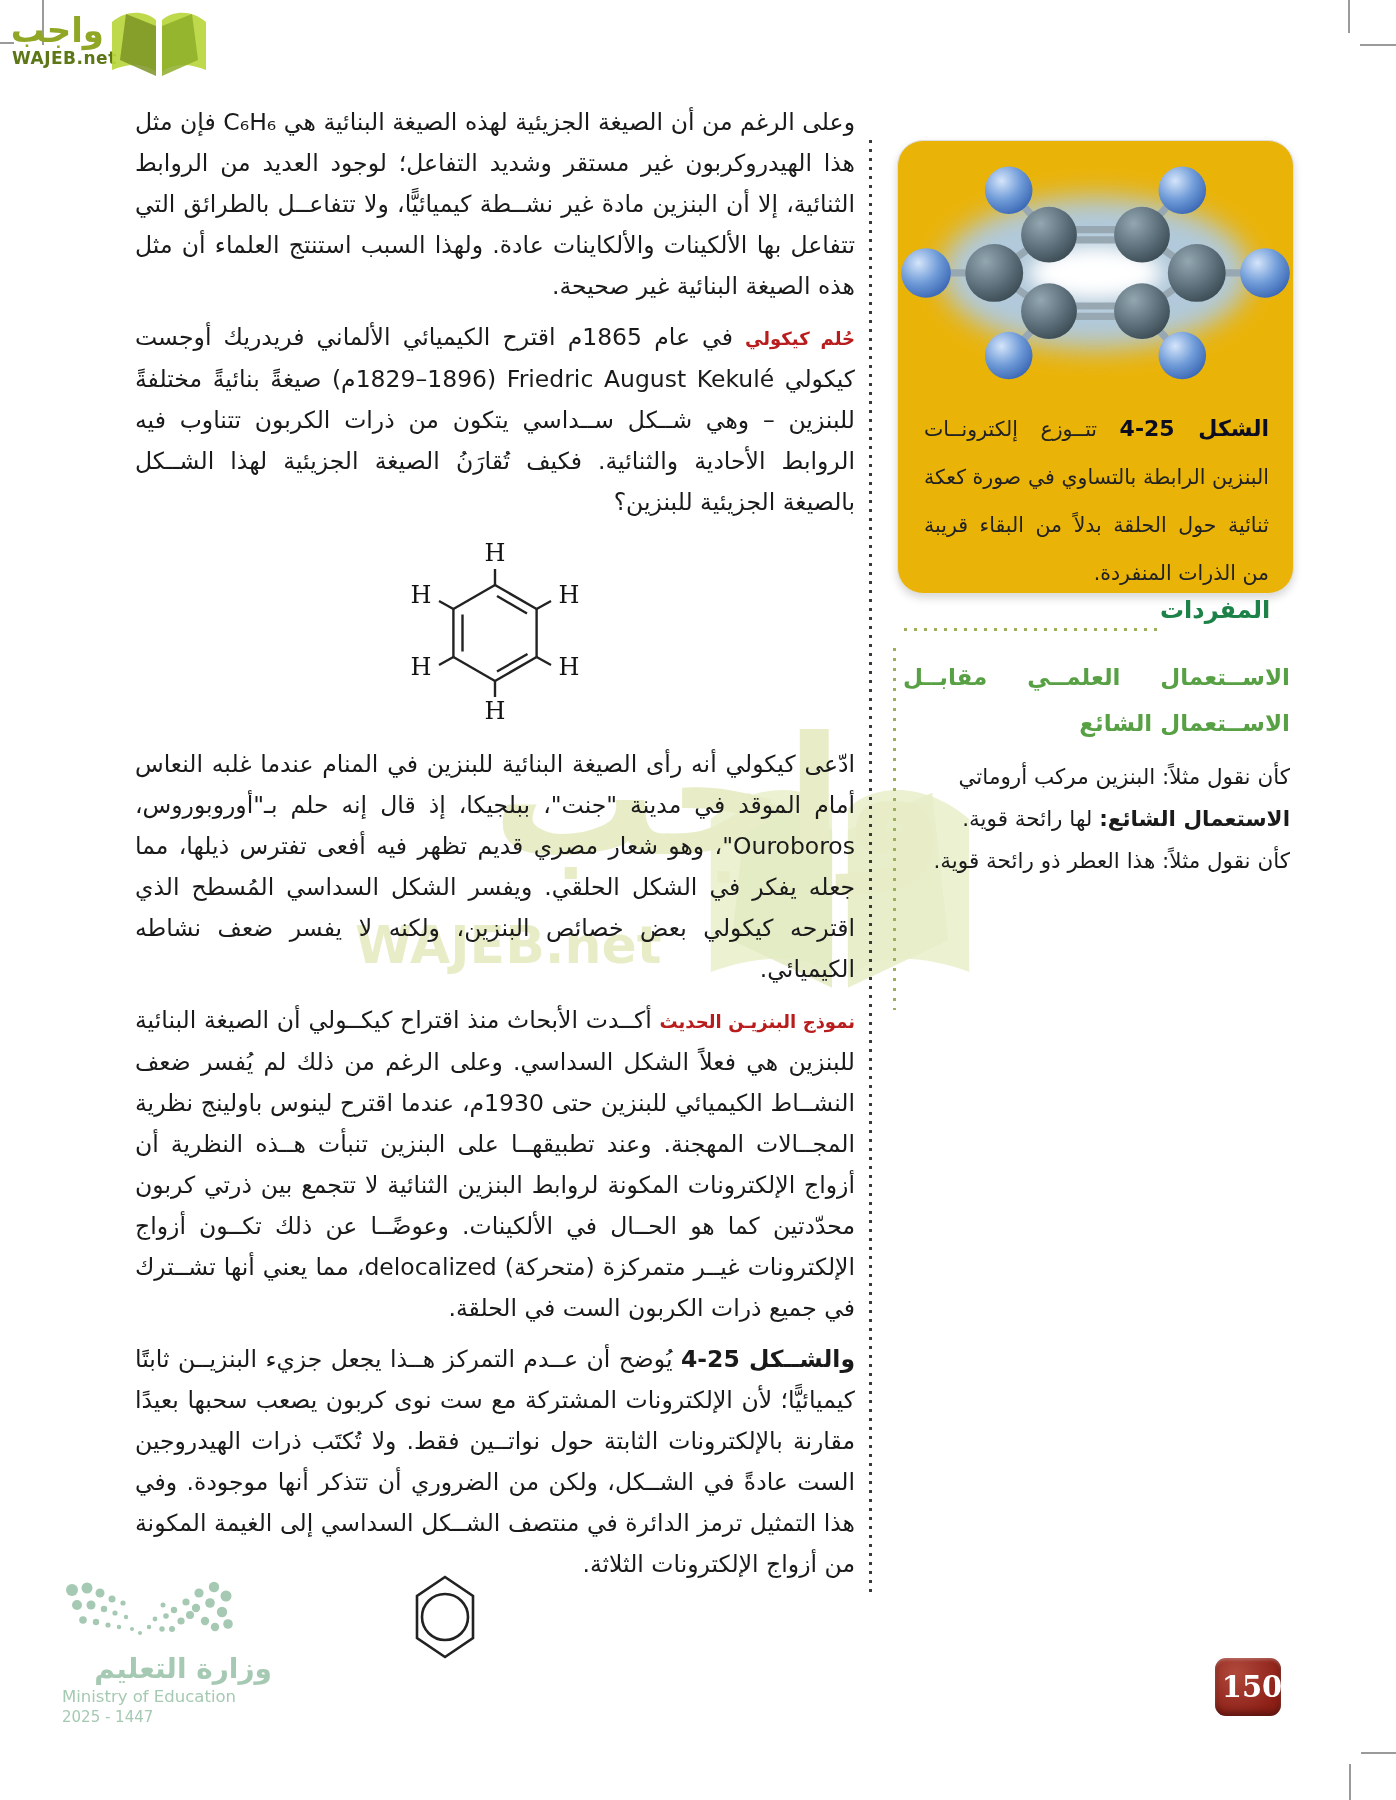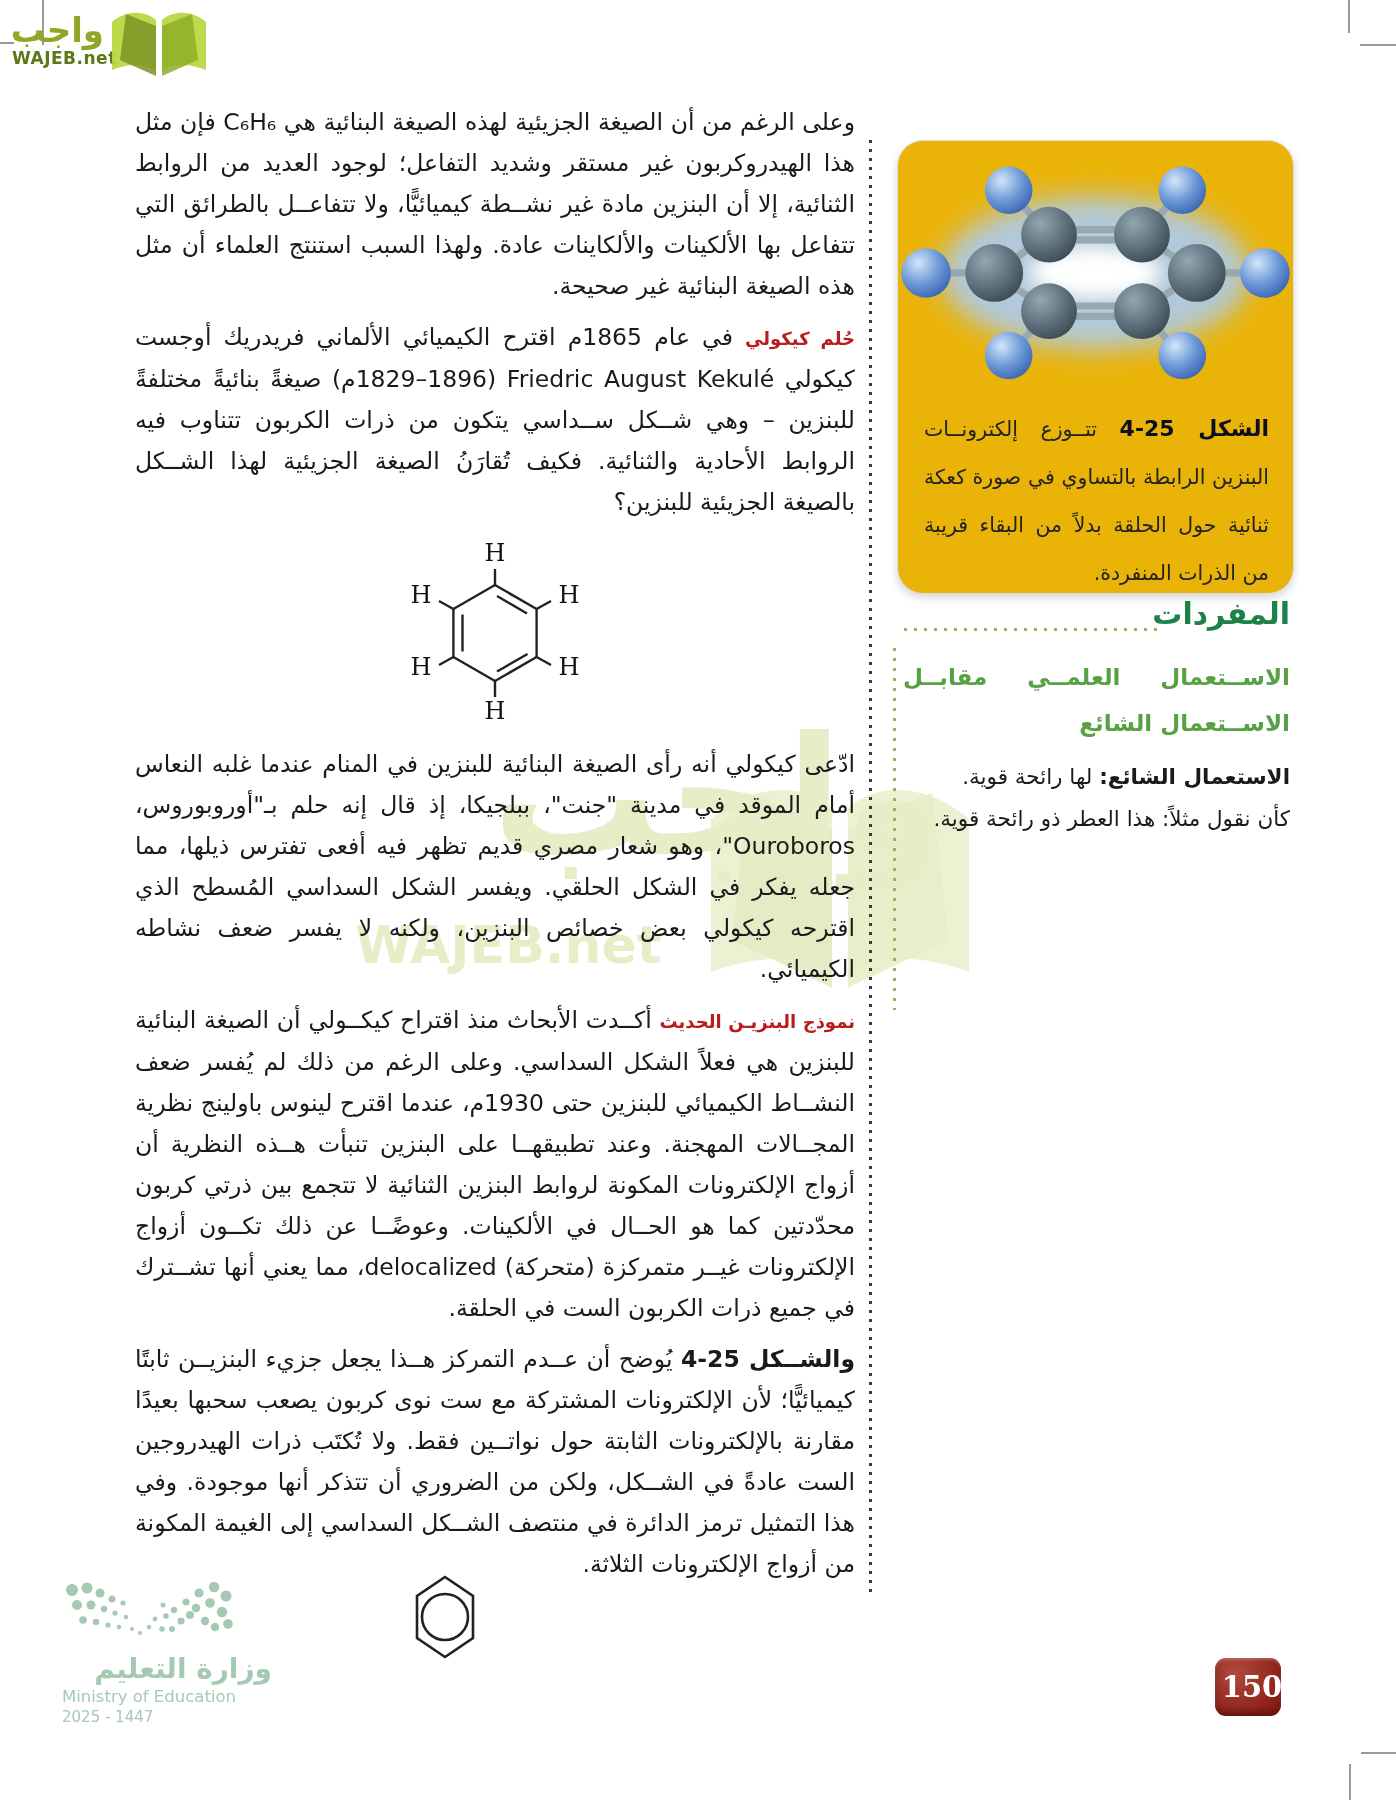--- a/index.html
+++ b/index.html
@@ -38,21 +38,21 @@
   
   .figure-card{position:absolute;left:897px;top:140px;width:395px;height:452px;z-index:3;
                background:#eab308;border:1px solid #e0e0e0;border-radius:26px;
                box-shadow:0 4px 8px rgba(0,0,0,.16);}
   .fig-caption{direction:rtl;text-align:justify;padding:2px 24px 0 26px;
                font-size:20.5px;line-height:48px;color:#222;}
   .fig-label{font-weight:bold;color:#0d0d20;font-size:22px;}
 
   
   .vocab-title{position:absolute;left:1160px;top:596px;width:130px;z-index:3;text-align:left;
-               font-size:30px;font-weight:bold;color:#1d8247;direction:rtl;}
+               font-size:24px;font-weight:bold;color:#1d8247;direction:rtl;}
   .vocab-leader{position:absolute;left:897px;top:628px;width:260px;height:3px;z-index:3;
     background-image:repeating-linear-gradient(to left,#9cb05c 0 3px,transparent 3px 10px);}
   .vocab-border{position:absolute;left:893px;top:648px;width:3px;height:362px;z-index:3;
     background-image:repeating-linear-gradient(to bottom,#9cb05c 0 3px,transparent 3px 10px);}
   .vocab-body{position:absolute;left:903px;top:654px;width:387px;z-index:3;
               direction:rtl;text-align:justify;}
   .vocab-sub{font-size:23px;font-weight:bold;color:#57a044;line-height:46px;margin-bottom:10px;}
   .vocab-term{font-size:23px;font-weight:bold;color:#111;line-height:40px;margin-bottom:2px;}
   .vocab-line{font-size:21.5px;line-height:42px;color:#1a1a1a;}
   .vocab-line b{font-size:21.5px;}
@@ -214,20 +214,21 @@
       <span class="fig-label">الشكل 25-4</span>
       <span>تتــوزع إلكترونــات البنزين الرابطة بالتساوي في صورة كعكة ثنائية حول الحلقة بدلاً من البقاء قريبة من الذرات المنفردة.</span>
     </div>
   </div>
 
   <div class="vocab-title">المفردات</div>
   <div class="vocab-leader"></div>
   <div class="vocab-border"></div>
   <div class="vocab-body" lang="ar">
     <div class="vocab-sub">الاســتعمال العلمــي مقابــل الاســتعمال الشائع</div>
+    <div class="vocab-line">كأن نقول مثلاً: البنزين مركب أروماتي</div>
     <div class="vocab-line"><b>الاستعمال الشائع:</b> <span>لها رائحة قوية.</span></div>
     <div class="vocab-line">كأن نقول مثلاً: هذا العطر ذو رائحة قوية.</div>
   </div>
 
   <svg class="benzene-symbol" width="66" height="88" viewBox="0 0 66 88">
     <polygon points="33,4 61,23 61,65 33,84 5,65 5,23" fill="none" stroke="#222" stroke-width="2.6"></polygon>
     <circle cx="33" cy="44" r="23" fill="none" stroke="#222" stroke-width="2.6"></circle>
   </svg>
 
   <div class="ministry">

